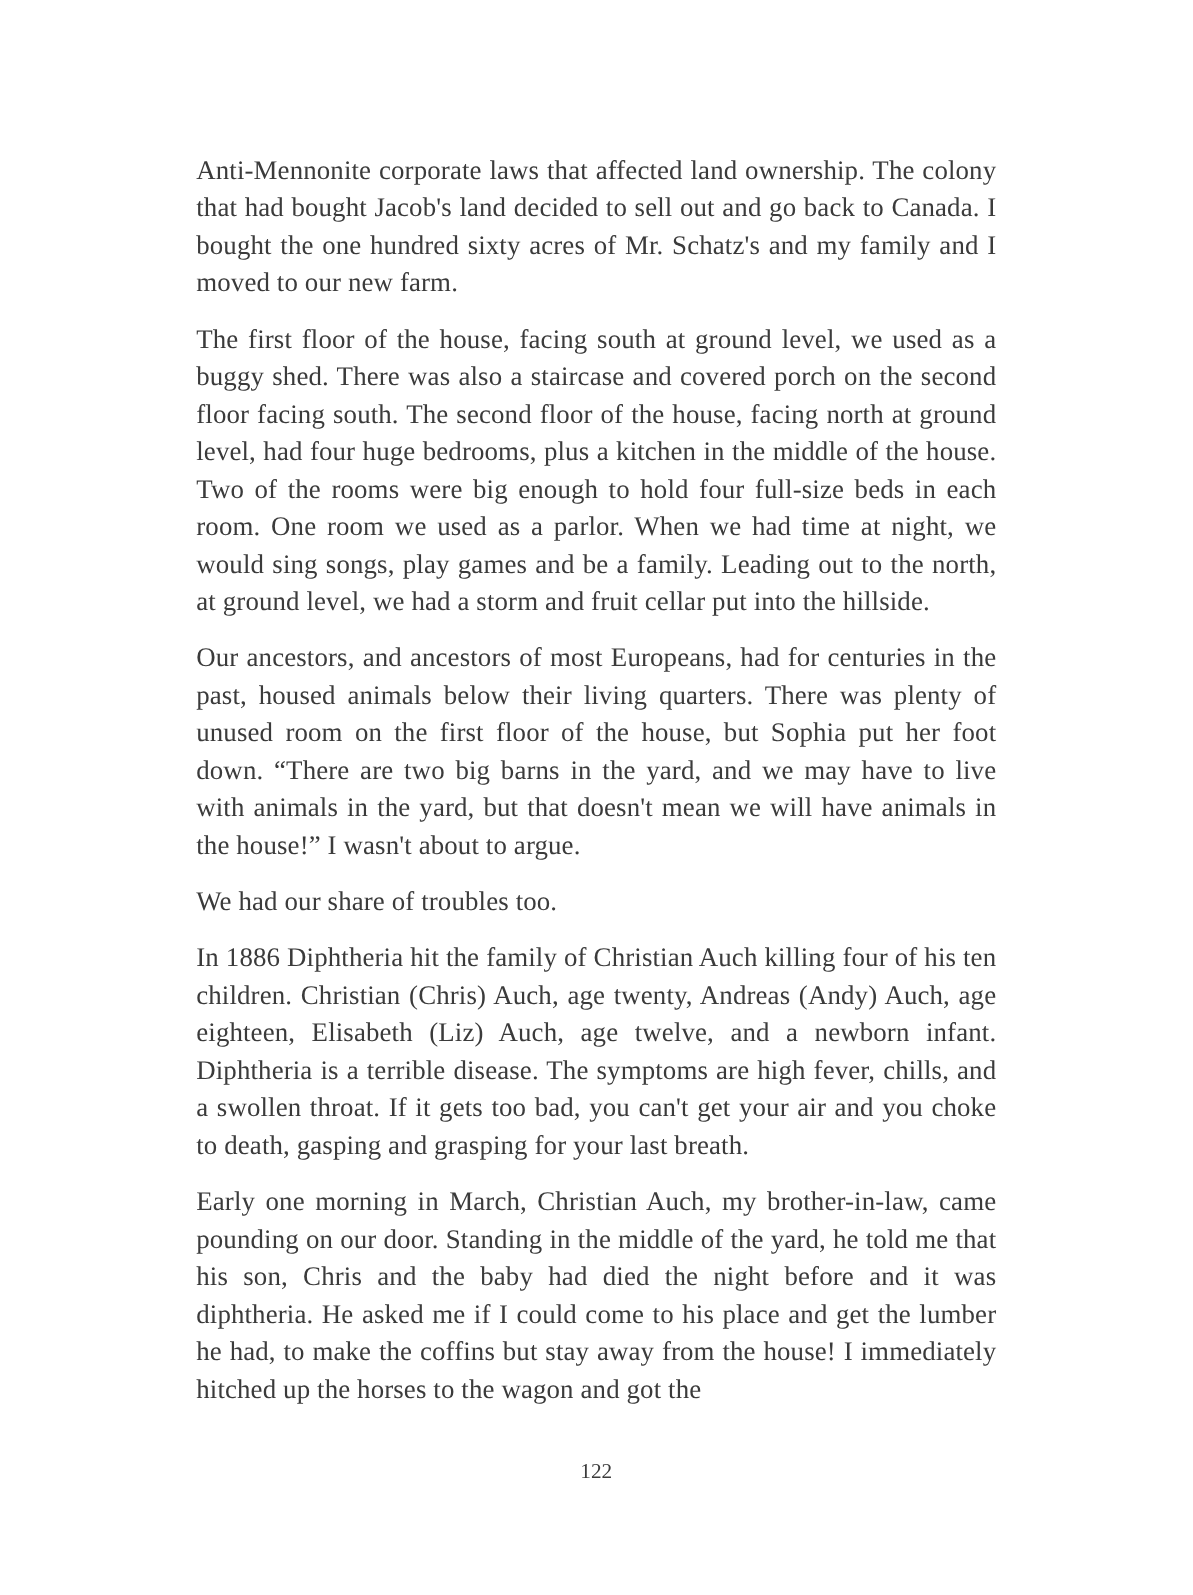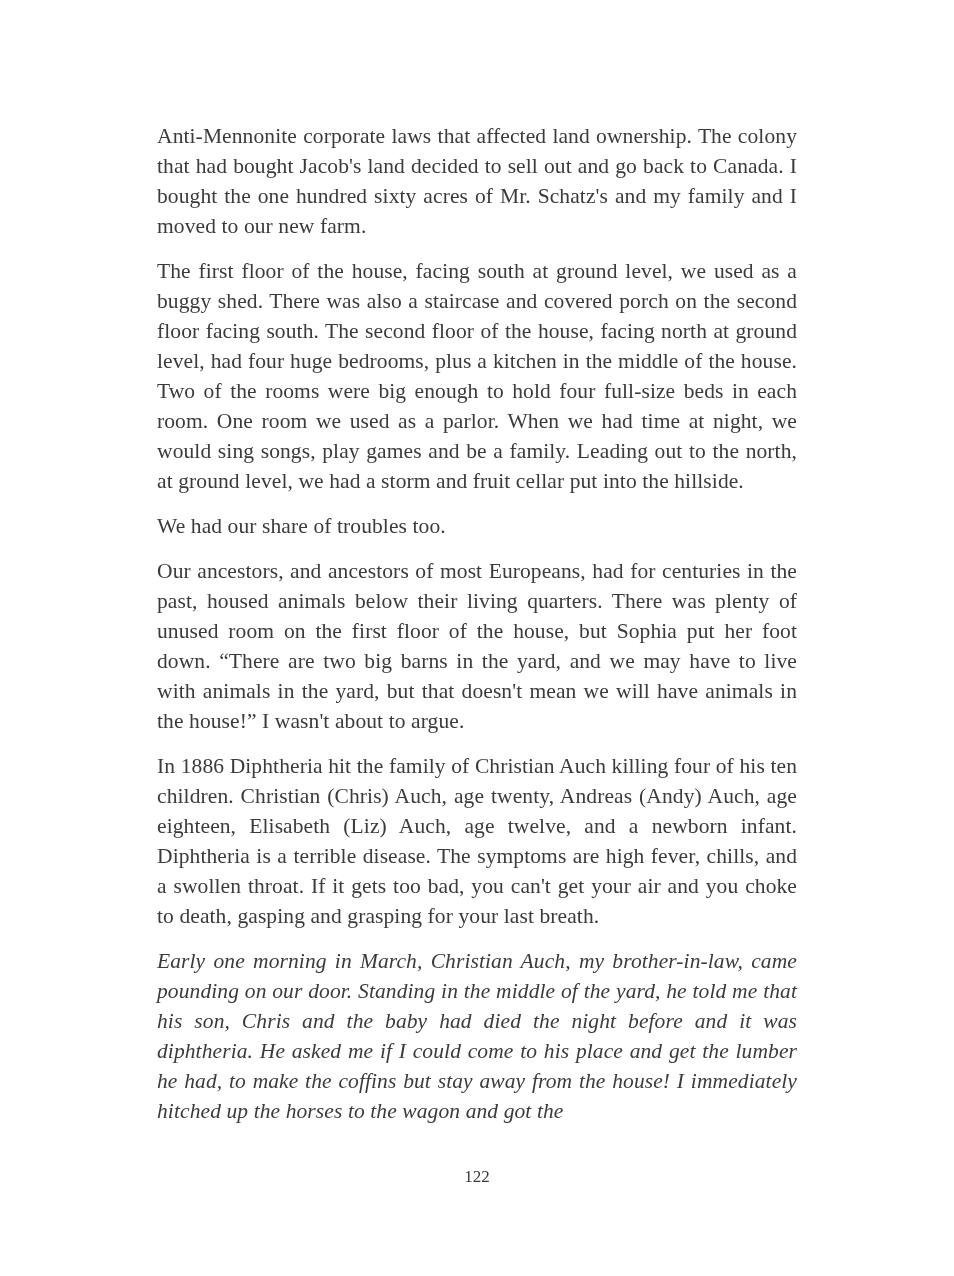--- a/index.html
+++ b/index.html
@@ -25,39 +25,38 @@
     line-height: 30px;
   }
   .text-block p {
     margin: 0 0 15px 0;
     text-align: justify;
     text-justify: inter-word;
     letter-spacing: 0.1px;
   }
   .text-block p:last-child {
     margin-bottom: 0;
-    font-style: italic;
   }
   .page-number {
     position: absolute;
     left: 0;
     right: 0;
     top: 1166px;
     text-align: center;
     color: #3b3b3b;
     font-size: 17px;
     line-height: 22px;
   }
 </style>
 </head>
 <body>
 
 <div class="page">
   <div class="text-block">
     <p>Anti-Mennonite corporate laws that affected land ownership. The colony that had bought Jacob's land decided to sell out and go back to Canada. I bought the one hundred sixty acres of Mr. Schatz's and my family and I moved to our new farm.</p>
     <p>The first floor of the house, facing south at ground level, we used as a buggy shed. There was also a staircase and covered porch on the second floor facing south. The second floor of the house, facing north at ground level, had four huge bedrooms, plus a kitchen in the middle of the house. Two of the rooms were big enough to hold four full-size beds in each room. One room we used as a parlor. When we had time at night, we would sing songs, play games and be a family. Leading out to the north, at ground level, we had a storm and fruit cellar put into the hillside.</p>
+    <p>Our ancestors, and ancestors of most Europeans, had for centuries in the past, housed animals below their living quarters. There was plenty of unused room on the first floor of the house, but Sophia put her foot down. “There are two big barns in the yard, and we may have to live with animals in the yard, but that doesn't mean we will have animals in the house!” I wasn't about to argue.</p>
     <p>We had our share of troubles too.</p>
-    <p>Our ancestors, and ancestors of most Europeans, had for centuries in the past, housed animals below their living quarters. There was plenty of unused room on the first floor of the house, but Sophia put her foot down. “There are two big barns in the yard, and we may have to live with animals in the yard, but that doesn't mean we will have animals in the house!” I wasn't about to argue.</p>
     <p>In 1886 Diphtheria hit the family of Christian Auch killing four of his ten children. Christian (Chris) Auch, age twenty, Andreas (Andy) Auch, age eighteen, Elisabeth (Liz) Auch, age twelve, and a newborn infant. Diphtheria is a terrible disease. The symptoms are high fever, chills, and a swollen throat. If it gets too bad, you can't get your air and you choke to death, gasping and grasping for your last breath.</p>
     <p>Early one morning in March, Christian Auch, my brother-in-law, came pounding on our door. Standing in the middle of the yard, he told me that his son, Chris and the baby had died the night before and it was diphtheria. He asked me if I could come to his place and get the lumber he had, to make the coffins but stay away from the house! I immediately hitched up the horses to the wagon and got the</p>
   </div>
   <div class="page-number">122</div>
 </div>
 
 </body></html>

